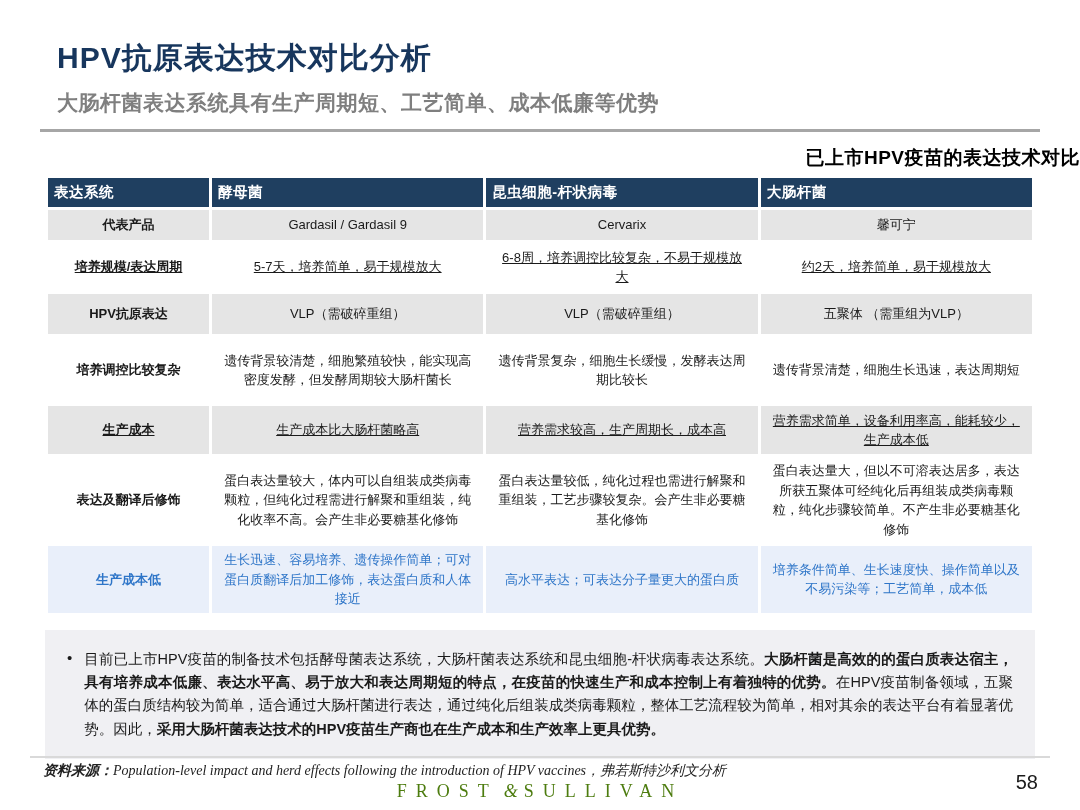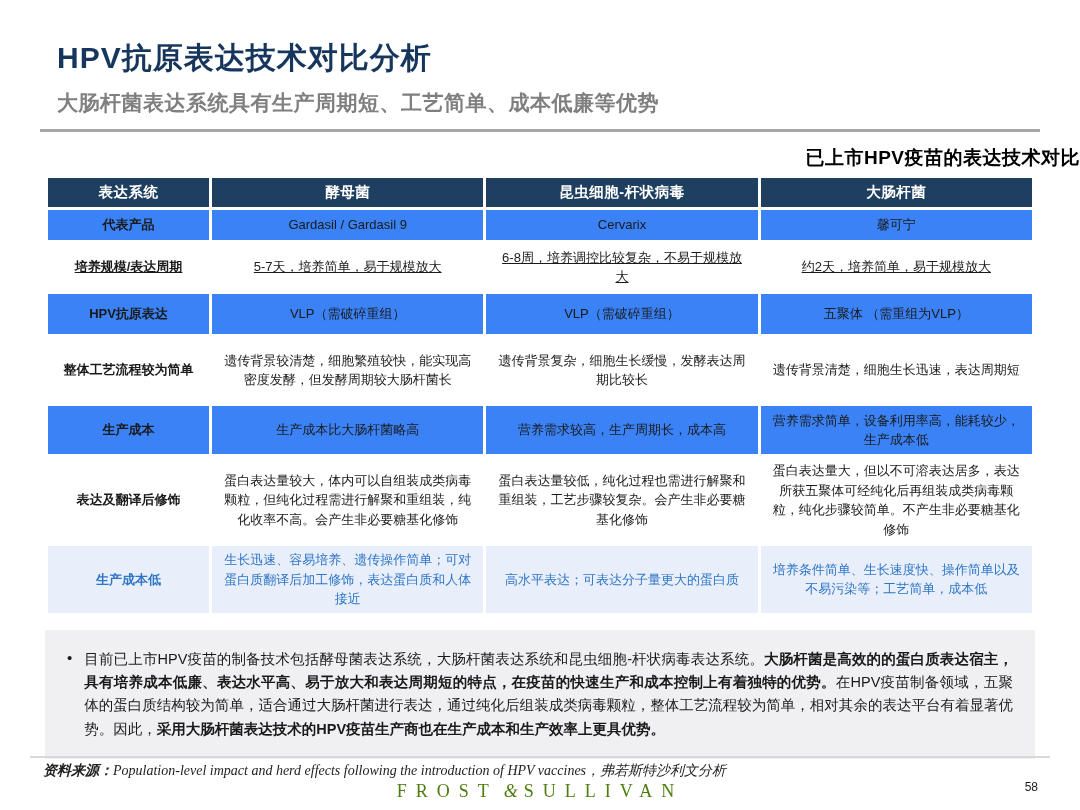--- a/index.html
+++ b/index.html
@@ -13,42 +13,42 @@
   .divider { height:3px; background:#a6a6a6; margin:12px 40px 0 40px; }
 
   .table-caption { text-align:right; font-size:19px; font-weight:bold; color:#000;
     margin-top:13px; letter-spacing:0.5px; }
 
   table.cmp { width:990px; margin:4px auto 0 auto; border-collapse:separate; border-spacing:3px;
     font-size:13px; table-layout:fixed; }
   table.cmp col.c1 { width:16.5%; }
   table.cmp col.c2, table.cmp col.c3, table.cmp col.c4 { width:27.8%; }
   table.cmp th { background:#1f3f60; color:#ffffff; font-weight:bold; font-size:14.5px;
-    height:29px; text-align:center; padding:2px 6px; letter-spacing:0.5px; }
+    height:29px; text-align:left; padding:2px 6px; letter-spacing:0.5px; }
   table.cmp td { text-align:center; vertical-align:middle; padding:4px 12px; line-height:1.5; }
   table.cmp td.label { font-weight:bold; }
-  tr.bg-gray td { background:#3b82f6; }
+  tr.bg-gray td { background:#e5e5e5; }
   tr.bg-white td { background:#ffffff; }
   tr.highlight td { background:#e9effa; color:#2e75c8; }
   tr.highlight td.label { font-weight:bold; }
 
   .summary-box { width:990px; margin:14px auto 0 auto; background:#f0f0f3;
     padding:18px 22px 18px 18px; display:flex; }
   .bullet { font-size:15px; margin:1px 12px 0 4px; }
   .summary-text { font-size:14.5px; line-height:1.62; text-align:justify; }
 
   .footer-line { position:absolute; left:30px; right:30px; bottom:52px; height:2px; background:#d9d9d9; }
   .source { position:absolute; left:43px; bottom:30px; font-size:14px; color:#222;
     font-style:italic; font-family:"Liberation Serif","DejaVu Serif",serif;text-align:right; }
   .source .src-label { font-family:"Liberation Sans","DejaVu Sans",sans-serif; font-weight:bold; }
   .logo { position:absolute; left:0; right:0; bottom:8px; text-align:center;
     font-family:"Liberation Serif","DejaVu Serif",serif; font-size:18px; color:#4d7c0f;
     letter-spacing:9px; }
   .logo .amp { font-style:italic; letter-spacing:normal; padding:0 6px; }
-  .page-number { position:absolute; right:42px; bottom:16px; font-size:12px; color:#1a1a1a; }
+  .page-number { position:absolute; right:42px; bottom:16px; font-size:20px; color:#1a1a1a; }
 </style>
 </head>
 <body>
 
 <div class="slide">
 
   <div class="header">
     <div class="title">HPV抗原表达技术对比分析</div>
     <div class="subtitle">大肠杆菌表达系统具有生产周期短、工艺简单、成本低廉等优势</div>
   </div>
@@ -84,26 +84,26 @@
           <td>6-8周，培养调控比较复杂，不易于规模放大</td>
           <td>约2天，培养简单，易于规模放大</td>
         </tr>
         <tr class="bg-gray" style="height: 40px;">
           <td class="label">HPV抗原表达</td>
           <td>VLP（需破碎重组）</td>
           <td>VLP（需破碎重组）</td>
           <td>五聚体 （需重组为VLP）</td>
         </tr>
         <tr class="bg-white" style="height: 66px;">
-          <td class="label">整体工艺流程较为简单</td>
+          <td class="label">培养调控比较复杂</td>
           <td>遗传背景较清楚，细胞繁殖较快，能实现高密度发酵，但发酵周期较大肠杆菌长</td>
           <td>遗传背景复杂，细胞生长缓慢，发酵表达周期比较长</td>
           <td>遗传背景清楚，细胞生长迅速，表达周期短</td>
         </tr>
-        <tr class="bg-gray" style="height: 48px;">
+        <tr class="bg-gray" style="height: 48px; text-decoration: underline;">
           <td class="label">生产成本</td>
           <td>生产成本比大肠杆菌略高</td>
           <td>营养需求较高，生产周期长，成本高</td>
           <td>营养需求简单，设备利用率高，能耗较少，生产成本低</td>
         </tr>
         <tr class="bg-white" style="height: 84px;">
           <td class="label">表达及翻译后修饰</td>
           <td>蛋白表达量较大，体内可以自组装成类病毒颗粒，但纯化过程需进行解聚和重组装，纯化收率不高。会产生非必要糖基化修饰</td>
           <td>蛋白表达量较低，纯化过程也需进行解聚和重组装，工艺步骤较复杂。会产生非必要糖基化修饰</td>
           <td>蛋白表达量大，但以不可溶表达居多，表达所获五聚体可经纯化后再组装成类病毒颗粒，纯化步骤较简单。不产生非必要糖基化修饰</td>

